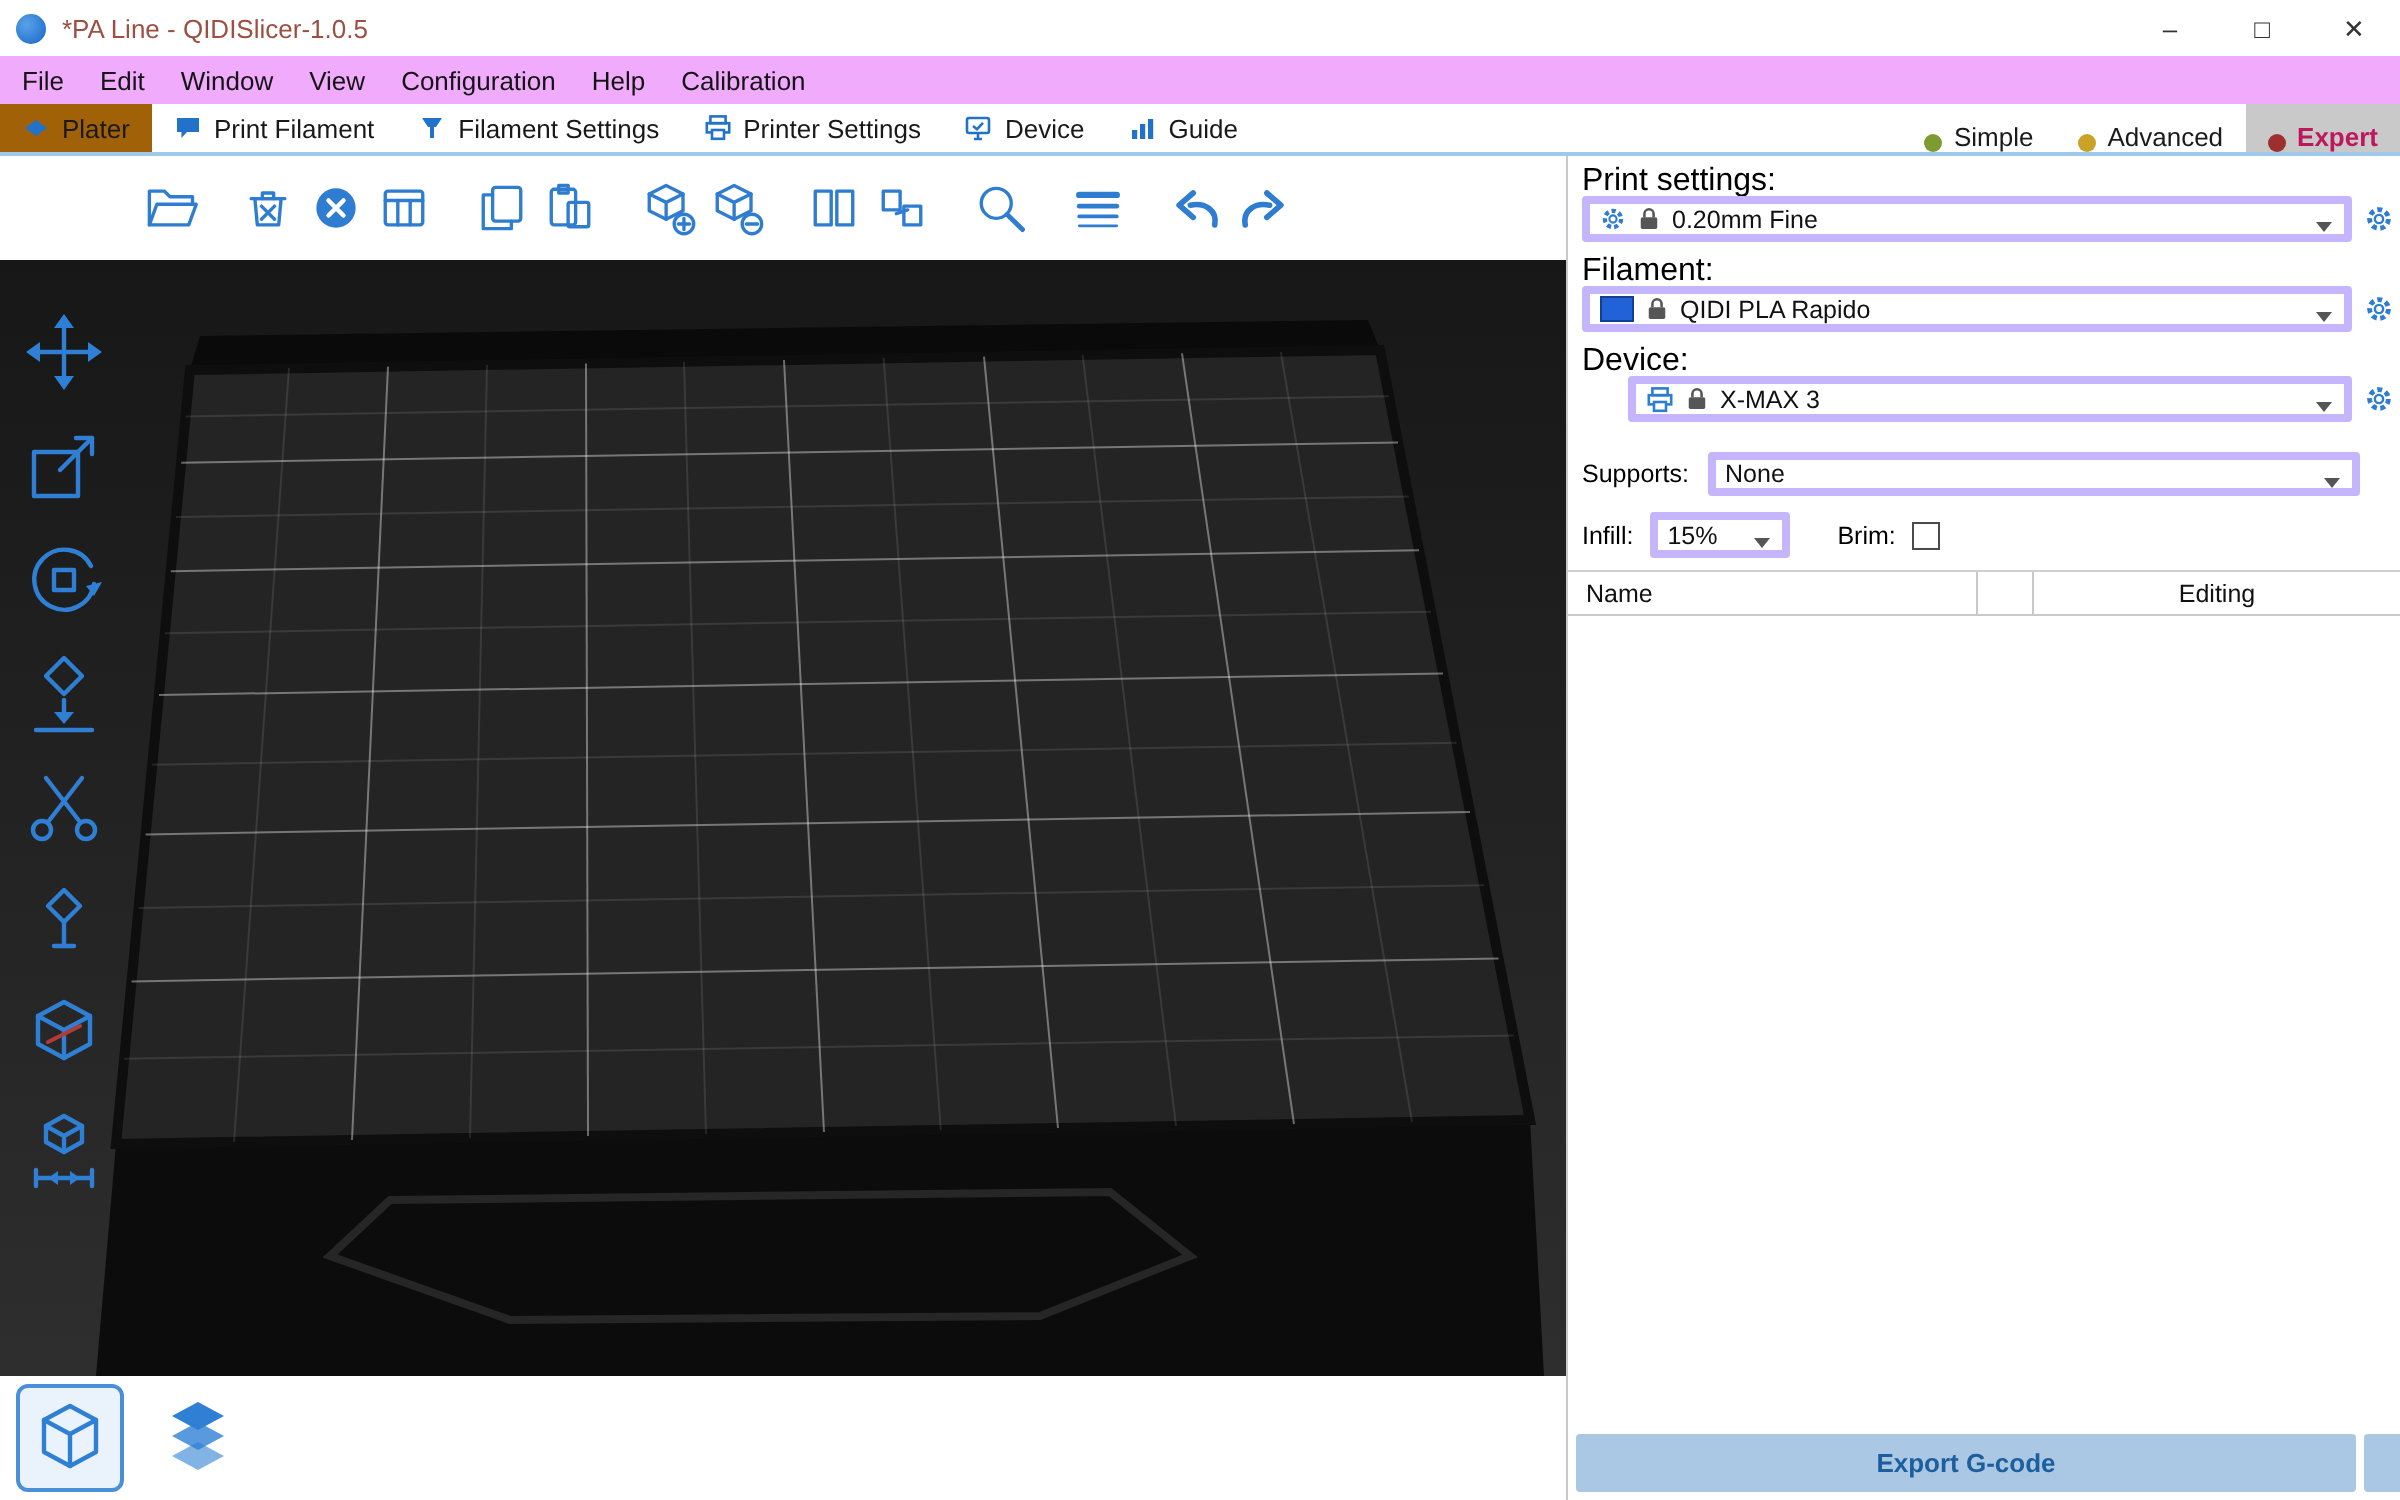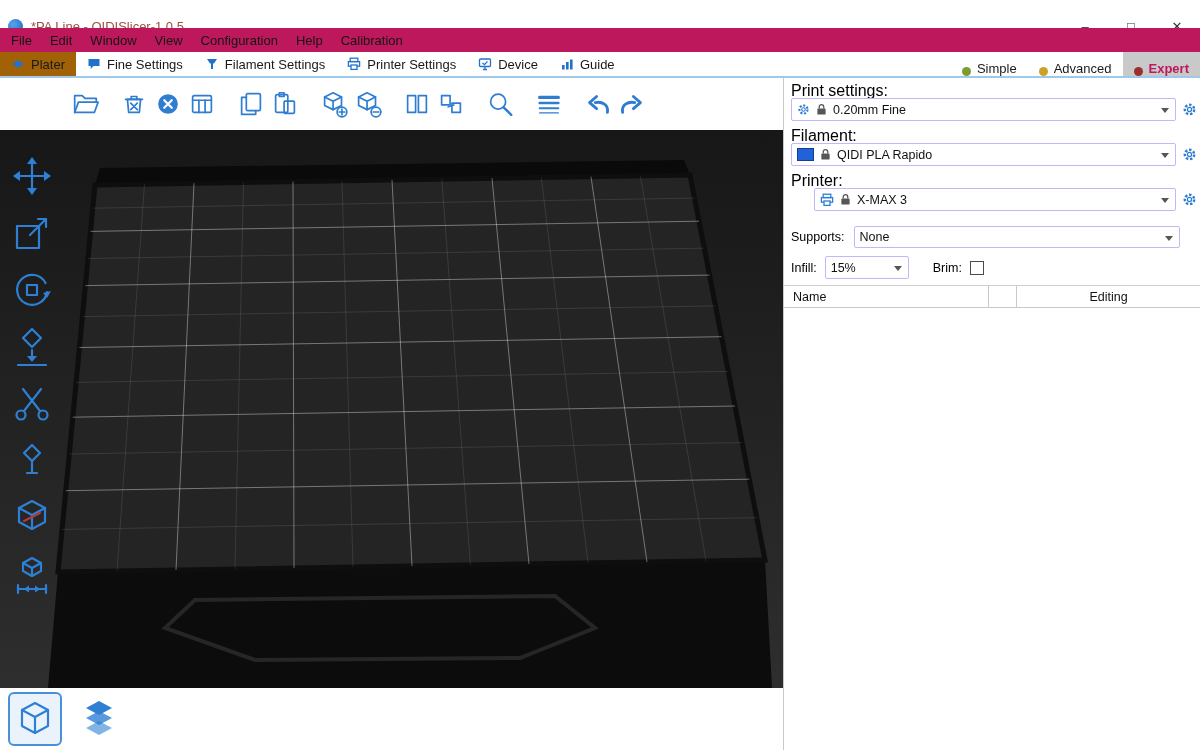--- a/index.html
+++ b/index.html
@@ -1,27 +1,27 @@
 <!DOCTYPE html>
 <html><head>
 <meta charset="utf-8">
 <style>
   * { box-sizing: border-box; margin: 0; padding: 0; }
   html,body { width:1200px; height:750px; }
   body { position:relative; font-family:"Liberation Sans", sans-serif; background:#fff; overflow:hidden; }
 
   
-  .titlebar { position:absolute; top:0; left:0; right:0; height:28px; display:flex; align-items:center; padding-left:8px; background:#fff;margin-top:12px; }
+  .titlebar { position:absolute; top:0; left:0; right:0; height:28px; display:flex; align-items:center; padding-left:8px; background:#fff; }
   .app-icon { width:15px; height:15px; border-radius:50%; background:radial-gradient(circle at 35% 35%, #5aa2e8, #1565c8); }
   .title-text { margin-left:8px; font-size:13px; color:#9c4f42; }
   .win-controls { margin-left:auto; display:flex; height:100%; }
   .win-btn { width:46px; display:flex; align-items:center; justify-content:center; font-size:13px; color:#333; background:none; border:none; }
 
   
-  .menubar { position:absolute; top:28px; left:0; right:0; height:24px; display:flex; align-items:center; padding-left:2px; background:#be185d; }
+  .menubar { position:absolute; top:28px; left:0; right:0; height:24px; display:flex; align-items:center; padding-left:2px; background:#f0abfc; }
   .menu-item { padding:3px 9px; font-size:13px; color:#141414; }
 
   
   .tabbar { position:absolute; top:52px; left:0; right:0; height:26px; display:flex; align-items:stretch; border-bottom:2px solid #9ec9ea; background:#fff; }
   .tab { display:flex; align-items:center; gap:6px; padding:0 11px; font-size:13px; color:#191919; }
   .tab.active { background:#a16207; }
   .tab-icon { width:14px; height:14px; display:inline-flex; }
   .modes { margin-left:auto; display:flex; align-items:stretch; }
   .mode { display:flex; align-items:flex-end; gap:6px; padding:0 11px; font-size:13px; color:#1a1a1a; }
   .mode-dot { width:9px; height:9px; border-radius:50%; }
@@ -46,31 +46,31 @@
   .vtbtn { width:54px; height:54px; display:flex; align-items:center; justify-content:center; background:none; border:2px solid transparent; }
   .vtbtn.active { border:2px solid #4a90d9; border-radius:6px; background:#eaf3fc; }
   .vtbtn svg { width:44px; height:44px; stroke:#2f80d4; fill:none; stroke-width:2.2; stroke-linecap:round; stroke-linejoin:round; }
 
   
   .sidebar { position:absolute; top:78px; left:783px; width:417px; height:672px; background:#fff; border-left:1px solid #c9c9c9; }
   .sb-label { position:absolute; left:7px; font-size:16px; color:#000; }
   .lbl-print { top:4px; } .lbl-filament { top:49px; } .lbl-printer { top:94px; }
   .preset-row { position:absolute; left:7px; right:2px; height:23px; display:flex; align-items:center; }
   .row-print { top:20px; } .row-filament { top:65px; } .row-printer { top:110px;padding-left:23px; }
-  .combo { flex:1; height:23px; border:1px solid #c4b5fd; border-radius:2px; background:#fff; display:flex; align-items:center; padding-left:5px; gap:6px; font-size:12.5px; color:#111; position:relative; }
+  .combo { flex:1; height:23px; border:4px solid #c4b5fd; border-radius:2px; background:#fff; display:flex; align-items:center; padding-left:5px; gap:6px; font-size:12.5px; color:#111; position:relative; }
   .combo-text { white-space:nowrap; overflow:hidden; }
   .chev { position:absolute; right:6px; top:9px; width:0; height:0; border:4px solid transparent; border-top:5px solid #555; }
   .gear-btn { width:18px; height:18px; margin-left:4px; display:flex; align-items:center; justify-content:center; background:none; border:none; }
   .swatch { width:17px; height:13px; border:1px solid #123f8f; }
   .mini { display:inline-flex; }
 
   .row-supports { position:absolute; top:148px; left:7px; right:20px; display:flex; align-items:center; gap:9px; font-size:12.5px; }
   .row-supports .combo { height:22px; }
   .row-infill { position:absolute; top:178px; left:7px; display:flex; align-items:center; gap:8px; font-size:12.5px; }
-  .combo-small { width:84px; flex:none; }
+  .combo-small { width:70px; flex:none; }
   .brim-label { margin-left:16px; }
   .checkbox { width:14px; height:14px; border:1px solid #4a4a4a; background:#fff; display:inline-block; }
 
   .obj-table { position:absolute; top:207px; left:0; right:0; bottom:70px; border-top:1px solid #cfcfcf; }
   .obj-head { display:flex; height:22px; border-bottom:1px solid #c9c9c9; }
   .obj-col { display:flex; align-items:center; padding-left:9px; font-size:12.5px; color:#111; border-right:1px solid #c9c9c9; }
   .col-name { width:205px; }
   .col-mid { width:28px; padding:0; }
   .col-editing { flex:1; justify-content:center; padding:0; border-right:none; }
   .obj-body { height:calc(100% - 22px); background:#fff; }
@@ -110,21 +110,21 @@
         </svg>
     </span>
     <span>Plater</span>
   </div>
   <div class="tab">
     <span class="tab-icon">
       <svg viewBox="0 0 14 14">
           <path d="M1.5 2h11v7h-6l-2.8 3V9H1.5z" fill="#2272cc"></path>
         </svg>
     </span>
-    <span>Fine Settings</span>
+    <span>Print Filament</span>
   </div>
   <div class="tab">
     <span class="tab-icon">
       <svg viewBox="0 0 14 14">
           <path d="M2 2h10L9 6.5H8V12H6V6.5H5z" fill="#2272cc"></path>
         </svg>
     </span>
     <span>Filament Settings</span>
   </div>
   <div class="tab">
@@ -443,21 +443,21 @@
       <span class="chev"></span>
     </div>
     <button class="gear-btn">
       <svg width="15" height="15" viewBox="0 0 16 16">
           <circle cx="8" cy="8" r="5" fill="none" stroke="#2e7dd1" stroke-width="2.6" stroke-dasharray="2.6 1.9"></circle>
           <circle cx="8" cy="8" r="2.2" fill="none" stroke="#2e7dd1" stroke-width="1.3"></circle>
         </svg>
     </button>
   </div>
 
-  <div class="sb-label lbl-printer">Printer:</div>
+  <div class="sb-label lbl-printer">Device:</div>
   <div class="preset-row row-printer">
     <div class="combo">
       <span class="mini">
         <svg width="14" height="14" viewBox="0 0 14 14" fill="none" stroke="#2e7dd1" stroke-width="1.3">
             <rect x="3.2" y="1.2" width="7.6" height="3.4"></rect>
             <rect x="1.4" y="4.6" width="11.2" height="4.6"></rect>
             <rect x="4" y="8" width="6" height="4.4" fill="#fff"></rect>
           </svg>
       </span>
       <span class="mini">
@@ -497,13 +497,17 @@
 
   <div class="obj-table">
     <div class="obj-head">
       <div class="obj-col col-name">Name</div>
       <div class="obj-col col-mid"></div>
       <div class="obj-col col-editing">Editing</div>
     </div>
     <div class="obj-body"></div>
   </div>
 
+  <div class="export-row">
+    <button class="export-btn">Export G-code</button>
+    <button class="export-side-btn"></button>
+  </div>
 </div>
 
 </body></html>

